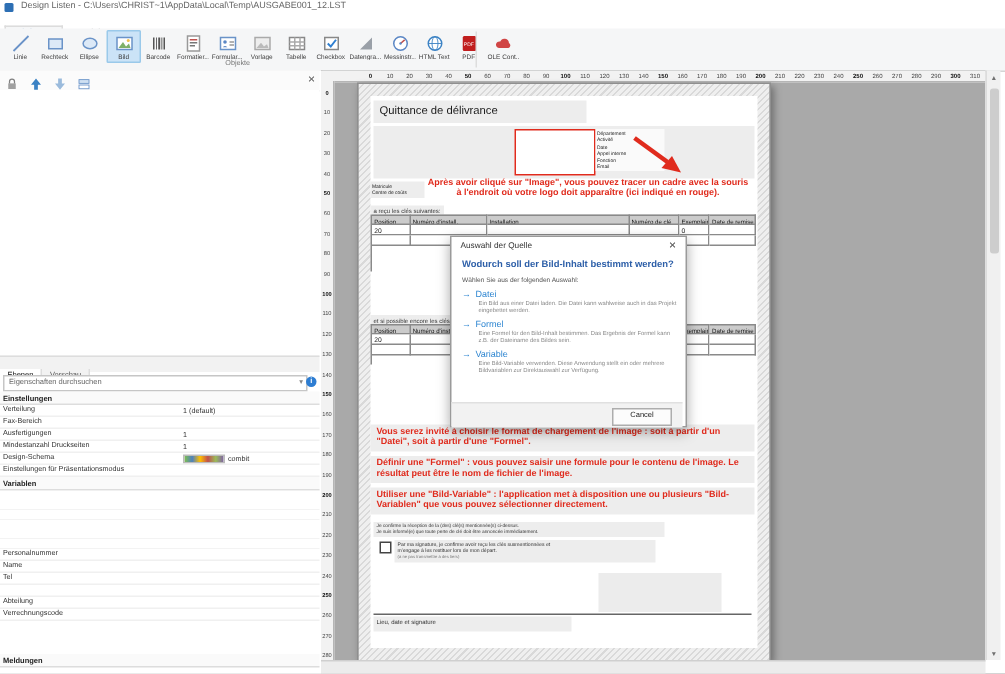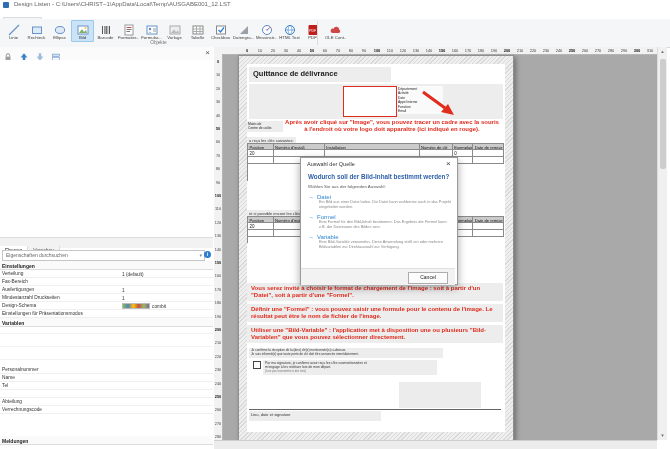--- a/index.html
+++ b/index.html
@@ -53,21 +53,21 @@
   #rcorner{position:absolute;left:0;top:0;width:8px;height:7px;background:#f2f2f2;border-right:1px solid #b5b5b5;border-bottom:1px solid #b5b5b5;}
   .hnum{position:absolute;top:1px;font-size:4px;color:#444;transform:translateX(-50%);}
   .vnum{position:absolute;left:0;width:8px;text-align:center;font-size:3.8px;color:#444;}
   .hnum.b,.vnum.b{font-weight:bold;color:#111;}
   
   #page{position:absolute;left:24px;top:8px;width:274px;height:384px;
         background:repeating-linear-gradient(135deg,#efefef 0 2px,#d9d9d9 2px 3px);
         border:1px solid #8f8f8f;box-shadow:2px 2px 5px rgba(0,0,0,.35);}
   #pageinner{position:absolute;left:8px;top:8px;right:8px;bottom:8px;background:#fff;}
   .band{background:#ededed;}
-  #doctitle{left:2px;top:3px;width:138px;height:13px;font-size:7.5px;font-weight:bold;color:#1a1a1a;padding:2px 0 0 4px;}
+  #doctitle{left:2px;top:3px;width:138px;height:13px;font-size:7.5px;font-weight:normal;color:#1a1a1a;padding:2px 0 0 4px;}
   #headband{left:2px;top:20px;width:254px;height:35px;}
   #redrect{left:94px;top:2px;width:52px;height:29px;background:#fff;border:1.5px solid #e02b1d;}
   #hfields{left:148px;top:2px;width:44px;background:#fafafa;padding:1px 1px;}
   .hfl{font-size:3.3px;line-height:4.4px;color:#222;white-space:nowrap;}
   #redarrow{left:172px;top:6px;width:34px;height:26px;}
   #leftfields{left:0px;top:57px;width:34px;background:#ededed;padding:1px;}
   .lfl{font-size:3.3px;line-height:4.4px;color:#222;white-space:nowrap;}
   #rednote{left:36px;top:55px;width:218px;font-size:6px;line-height:7px;font-weight:bold;color:#e02b1d;text-align:center;}
   .introline{font-size:4px;color:#333;background:#ededed;padding:0.5px 2px;display:inline-block;}
   #intro1{left:0px;top:73px;}

